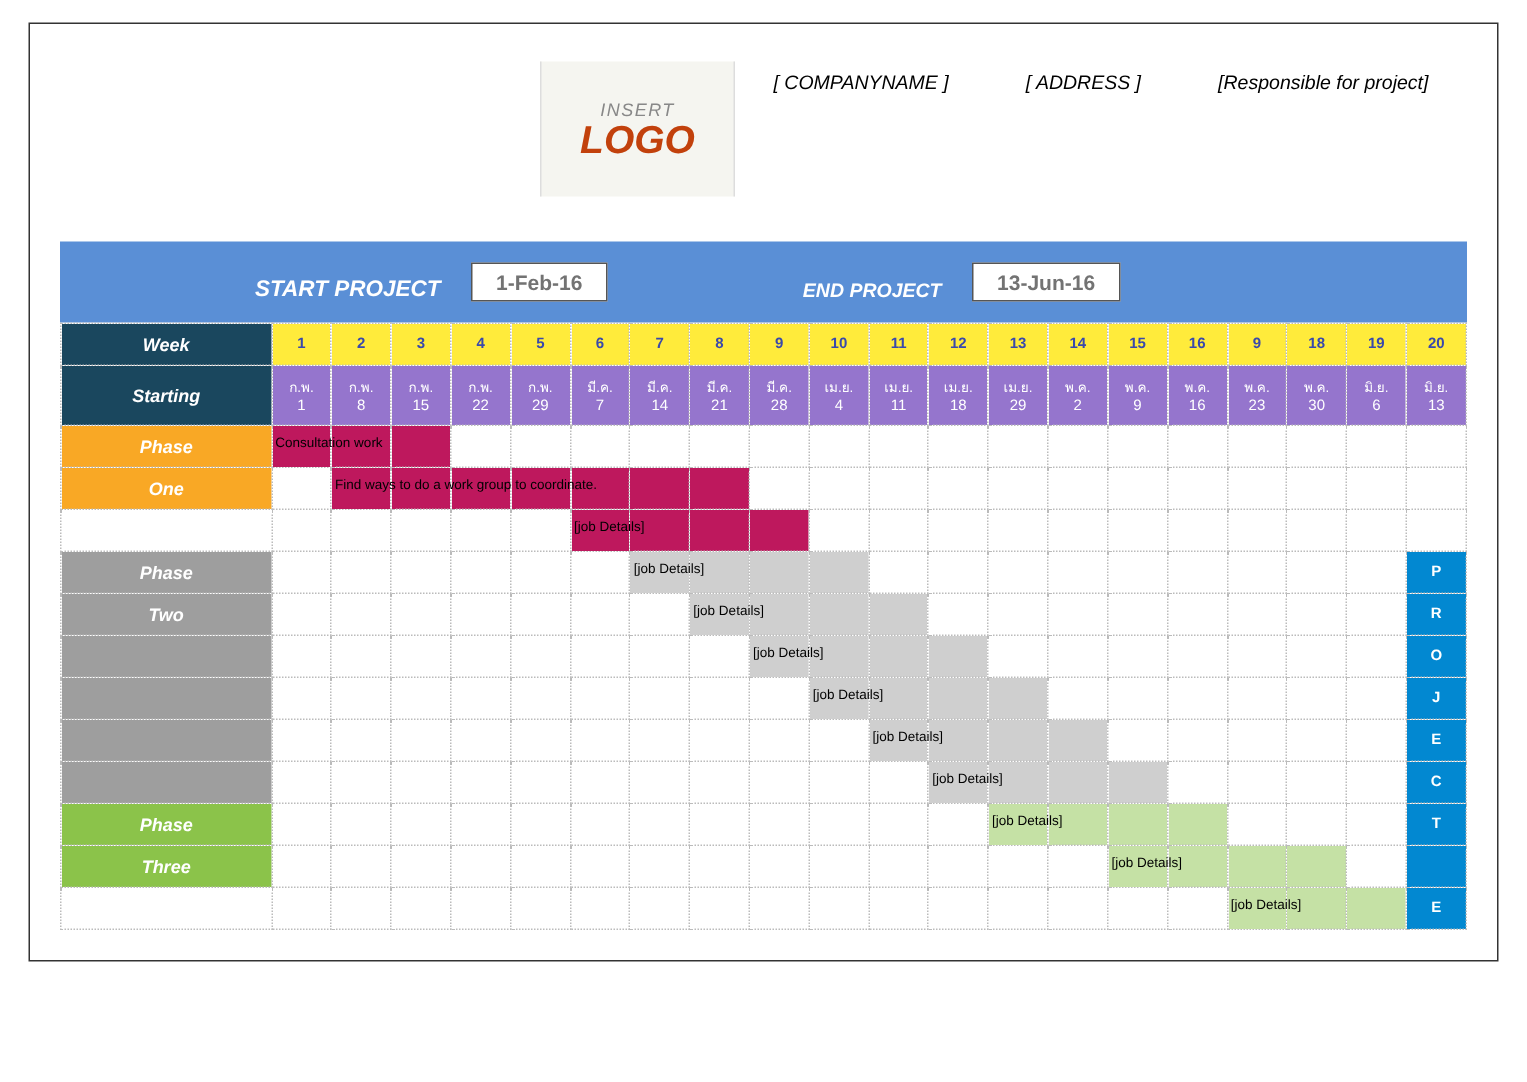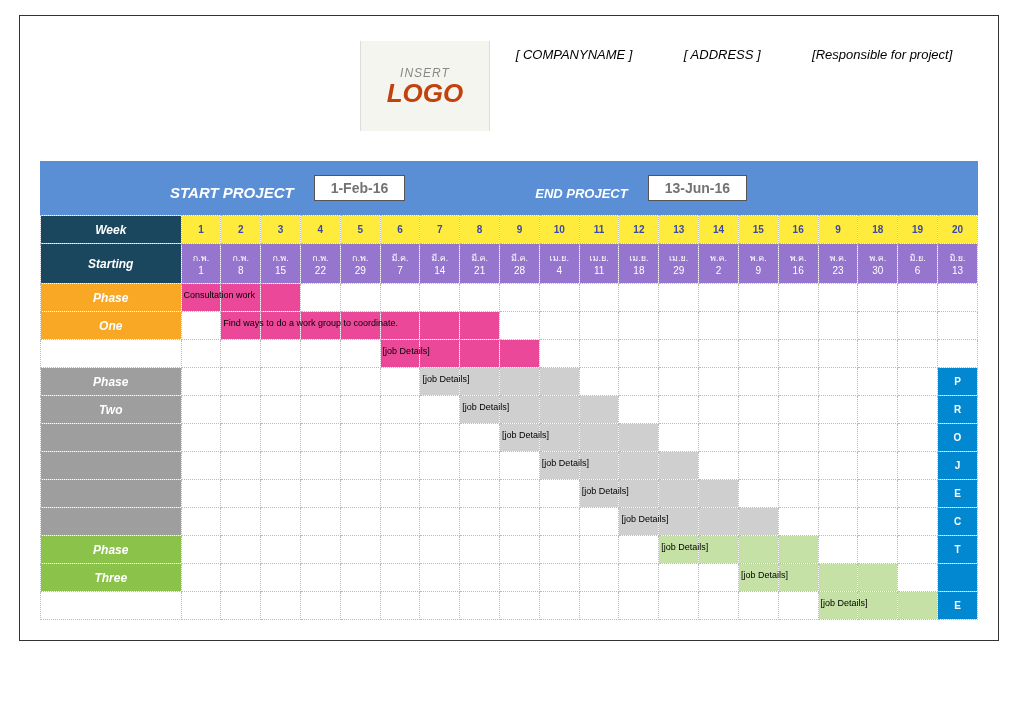--- a/index.html
+++ b/index.html
@@ -23,21 +23,21 @@
 .sidecell { width: 120px; font-size: 12px; }
 .wkcell { width: 34px; }
 .week-hdr { background: #1a475e; color: #fff; font-weight: bold; font-style: italic; }
 .wknum { background: #ffeb3b; color: #3949ab; font-weight: bold; }
 .month-row .cell { background: #9575cd; color: #fff; }
 .month-row .sidecell { background: #1a475e; color: #fff; font-weight: bold; font-style: italic; }
 .daynum { font-size: 10px; }
 .phase1 { background: #f9a825; color: #fff; font-weight: bold; font-style: italic; }
 .phase2 { background: #9e9e9e; color: #fff; font-weight: bold; font-style: italic; }
 .phase3 { background: #8bc34a; color: #fff; font-weight: bold; font-style: italic; }
-.bar-orange { background: #ec4899; color: #000; font-size: 9px; }
+.bar-orange { background: #be185d; color: #000; font-size: 9px; }
 .bar-gray { background: #cfcfcf; color: #000; font-size: 9px; }
 .bar-green { background: #c5e1a5; color: #000; font-size: 9px; }
 .end-col { background: #0288d1; color: #fff; font-weight: bold; text-align: center; }
 .blank { background: #fff; }
 </style>
 </head>
 <body>
 
 <div class="outer">
   <div class="header-row">

